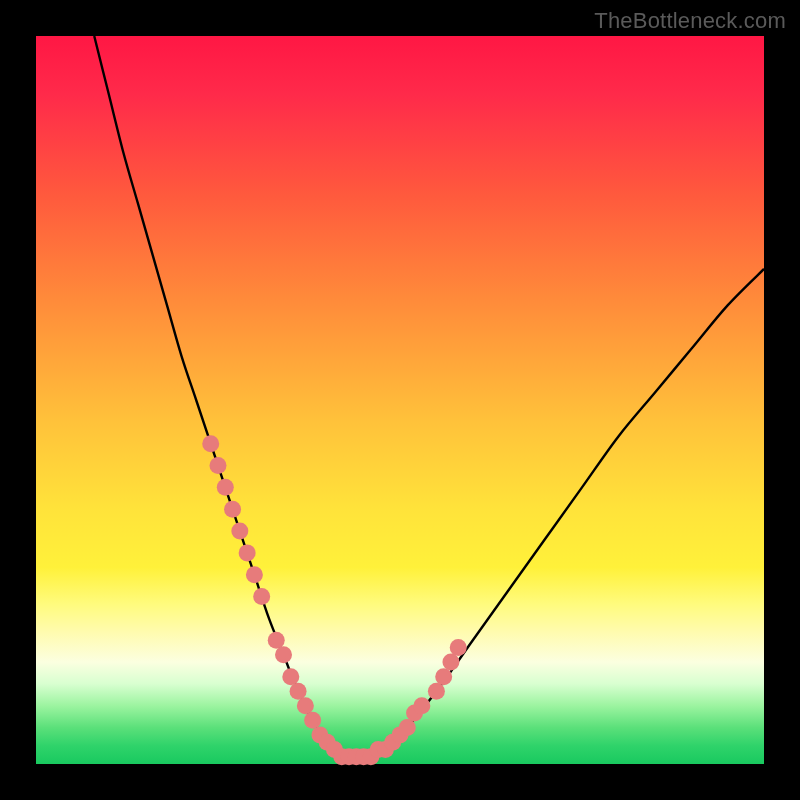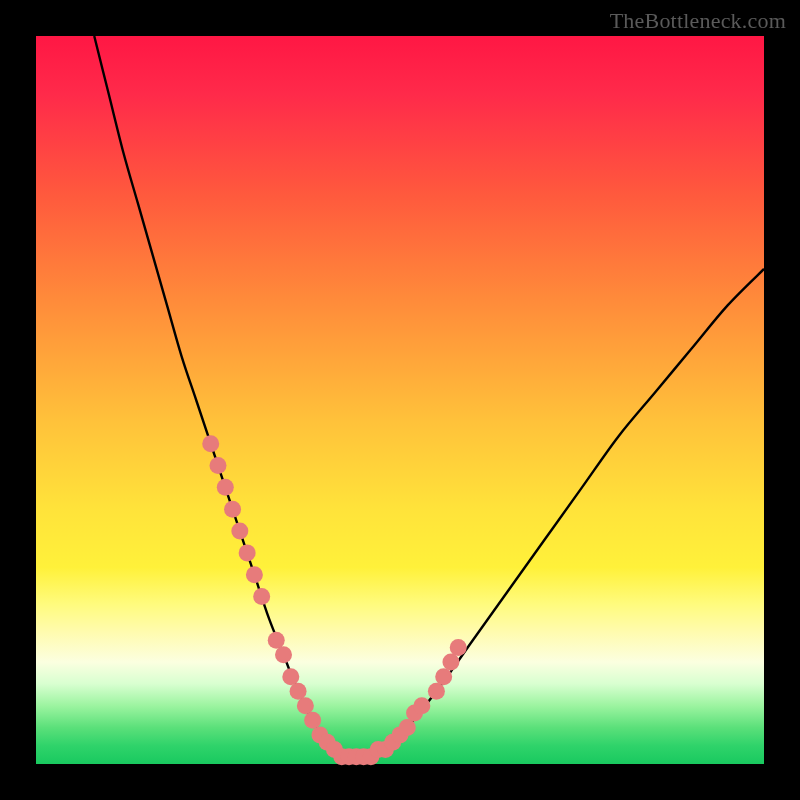--- a/index.html
+++ b/index.html
@@ -31,21 +31,21 @@
       #d8ffd0 89%,
       #9cf4a0 92%,
       #5be07a 95%,
       #2fd36a 97.5%,
       #19c95f 100%);
   }
   .watermark {
     position: absolute;
     top: 8px;
     right: 14px;
-    font-family: Liberation Serif, serif;
+    font-family: Liberation Sans, sans-serif;
     font-size: 22px;
     color: #5a5a5a;
     letter-spacing: 0.2px;
     z-index: 10;
   }
   svg.curve {
     position: absolute;
     left: 0;
     top: 0;
     width: 728px;

